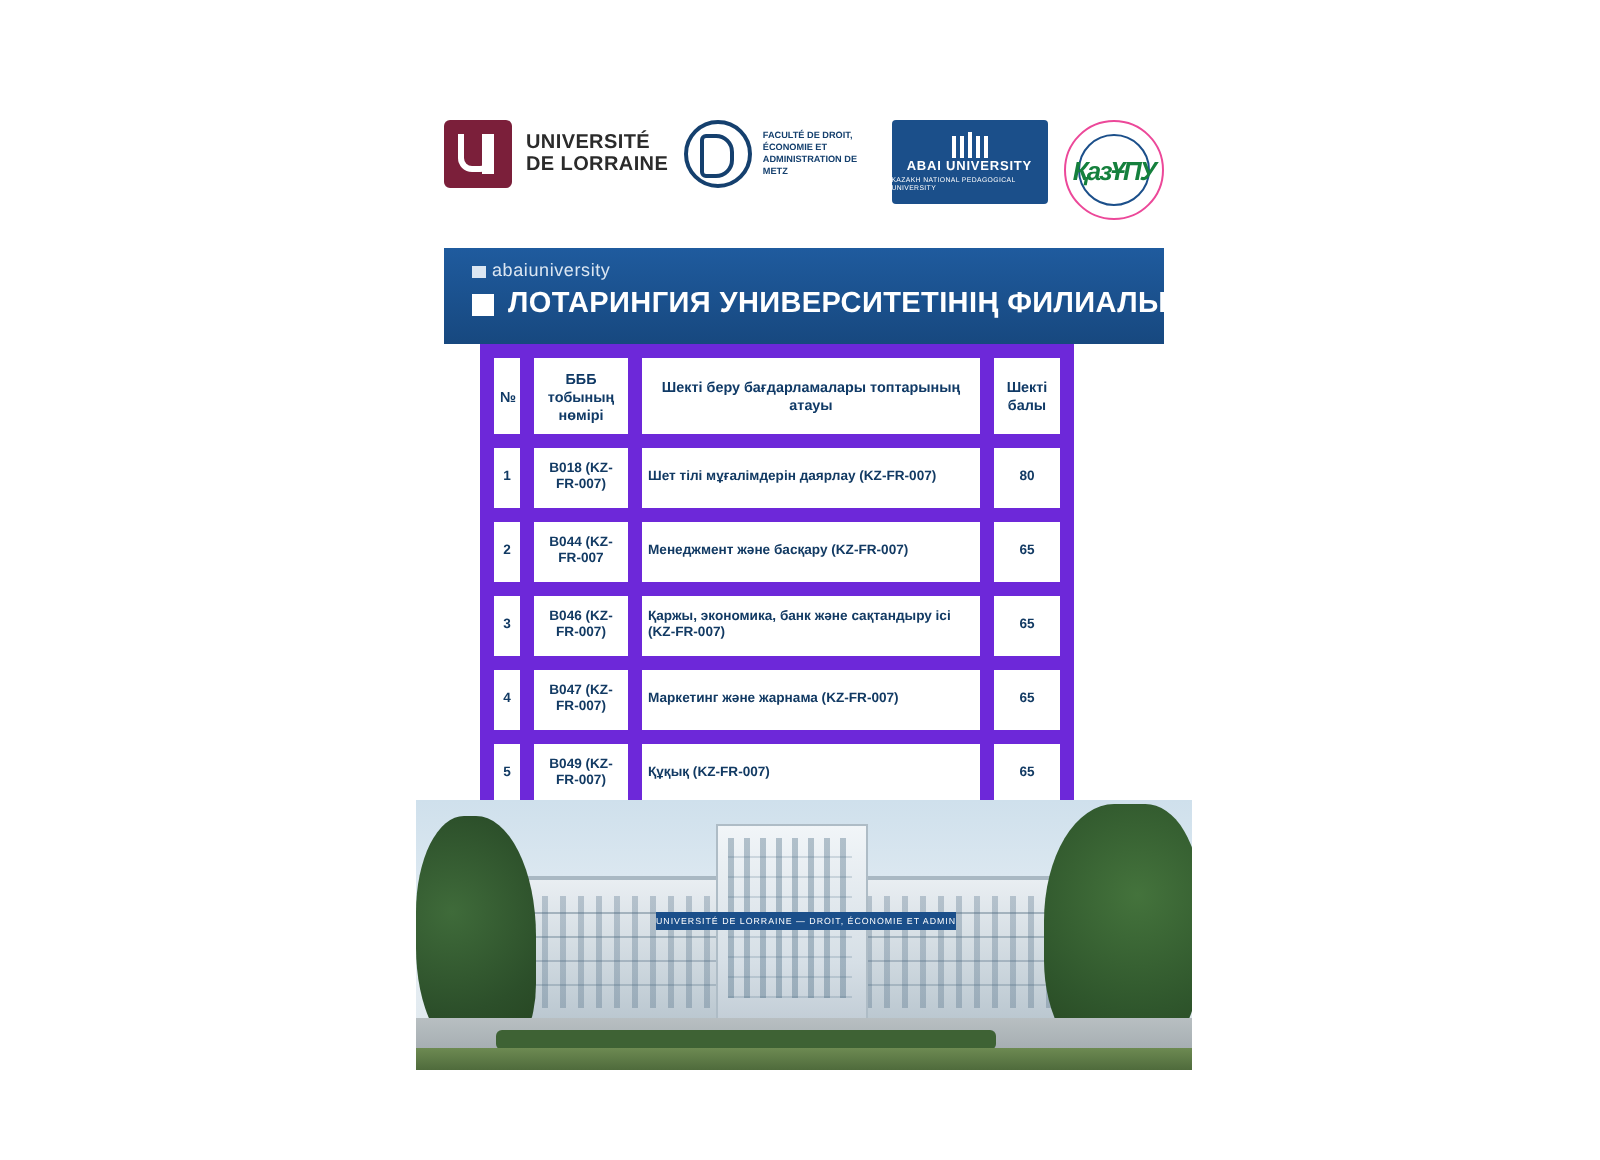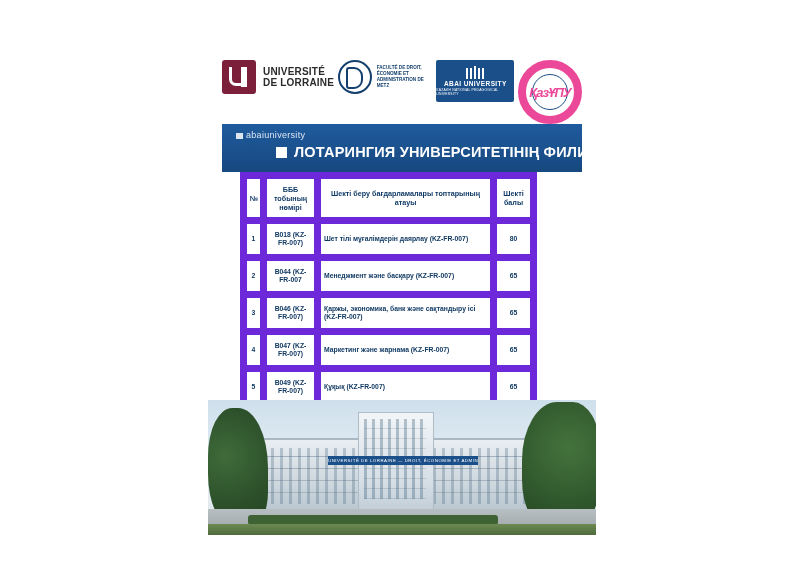--- a/index.html
+++ b/index.html
@@ -133,22 +133,22 @@
   }
   .abai-sub {
     font-size: 3.4px;
     letter-spacing: 0.2px;
   }
   
   .logo-seal {
     width: 48px;
     height: 48px;
     border-radius: 50%;
-    border: 8px solid #ec4899;
-    color: #ec4899;
+    border: 1px solid #ec4899;
+    color: #15803d;
     justify-content: center;
     align-items: center;
     position: relative;
   }
   .seal-inner {
     width: 34px;
     height: 34px;
     border-radius: 50%;
     border: 1px solid #1b4f8a;
     display: flex;
@@ -197,21 +197,20 @@
   }
   .brand-bars::before { top: 1px; }
   .brand-bars::after { top: 5px; box-shadow: 0 -2px 0 #dbe6f2; }
   .banner-title-row {
     position: absolute;
     left: 14px;
     top: 20px;
     display: flex;
     align-items: center;
     gap: 7px;
-    margin-left: 40px;
   }
   .banner-square {
     width: 11px;
     height: 11px;
     background: #ffffff;
   }
   .banner-title {
     font-size: 14.5px;
     font-weight: bold;
     letter-spacing: 0.2px;

